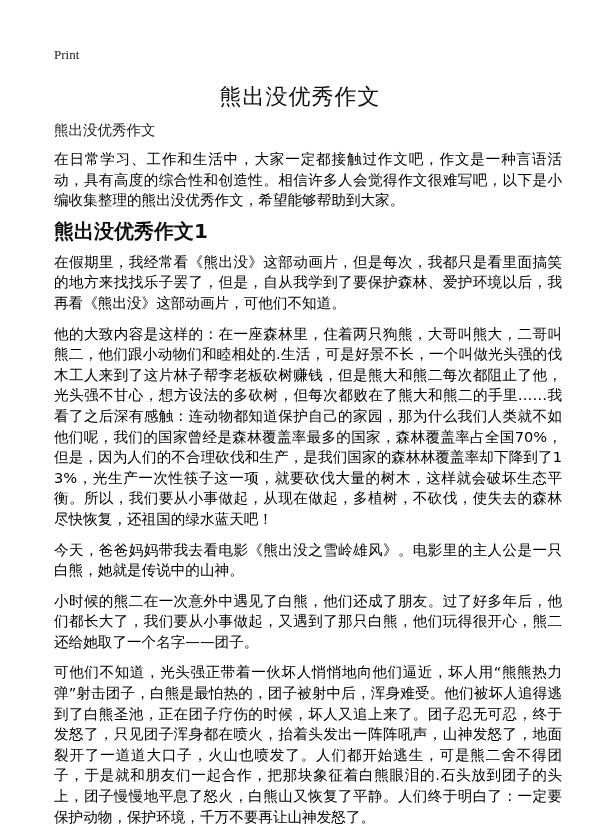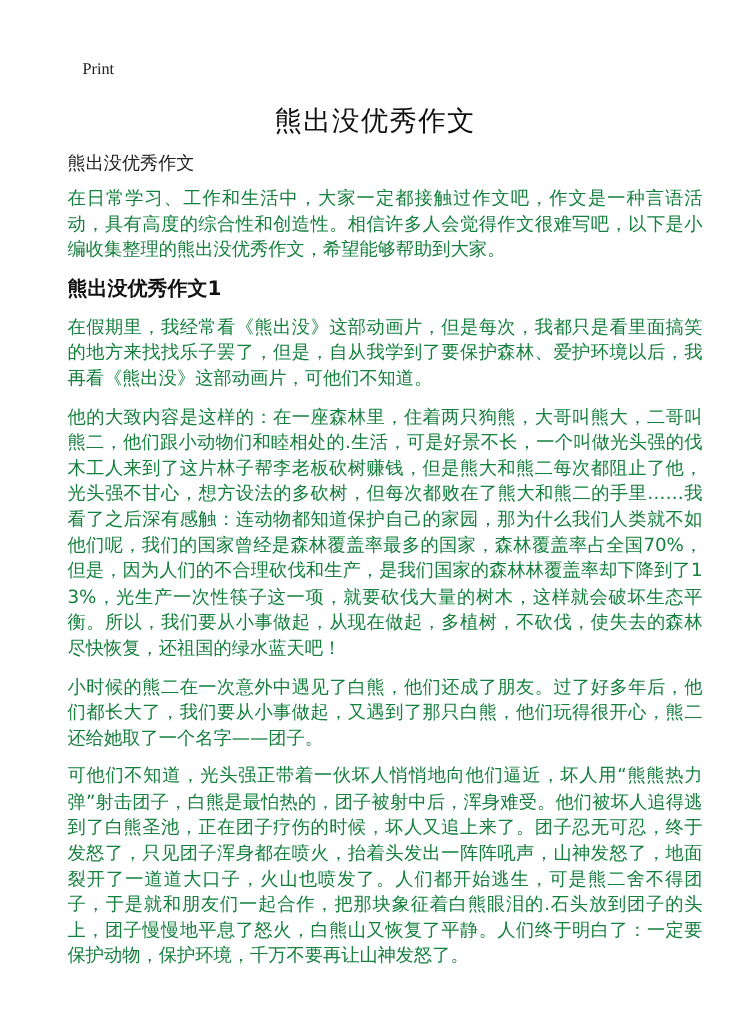--- a/index.html
+++ b/index.html
@@ -2,37 +2,37 @@
 <html><head>
 <meta charset="utf-8">
 <style>
   html, body { margin: 0; padding: 0; background: #ffffff; }
   body {
     width: 600px; height: 828px; overflow: hidden; position: relative;
     font-family: "DejaVu Sans", sans-serif; color: #1a1a1a;
   }
   .page { position: absolute; left: 54px; top: 0; width: 512px; }
   .print-link {
-    position: absolute; top: 47px; left: 12px;
+    position: absolute; top: 47px; left: 0;
     font-family: "Liberation Serif", serif; font-size: 13px; color: #222;
   }
   .doc-title {
     position: absolute; top: 82px; left: 0; width: 492px; text-align: center;
     font-size: 22px; font-weight: normal; margin: 0; color: #111; letter-spacing: 1px;
   }
   .subtitle {
     position: absolute; top: 121px; left: 0; font-size: 14.5px; margin: 0; color: #222;
   }
   .content { position: absolute; top: 149px; left: 0; width: 508px; }
   .content p {
-    margin: 0 0 10px 0; font-size: 14.6px; line-height: 20.6px; color: #15803d;
+    margin: 0 0 10px 0; font-size: 14.6px; line-height: 20.6px; color: #000000;
     text-align: justify; word-break: break-all;
   }
   .content h2 {
-    margin: 0 0 11px 0; font-size: 16px; line-height: 20px; font-weight: bold; color: #111;
+    margin: 0 0 11px 0; font-size: 20px; line-height: 20px; font-weight: bold; color: #111;
     font-family: "DejaVu Sans", sans-serif;
   }
 </style>
 </head>
 <body>
 
 <div class="page">
   <a class="print-link">Print</a>
   <h1 class="doc-title">熊出没优秀作文</h1>
   <div class="subtitle">熊出没优秀作文</div>
@@ -40,17 +40,18 @@
   <div class="content">
     <p>在日常学习、工作和生活中，大家一定都接触过作文吧，作文是一种言语活动，具有高度的综合性和创造性。相信许多人会觉得作文很难写吧，以下是小编收集整理的熊出没优秀作文，希望能够帮助到大家。</p>
 
     <section>
       <h2>熊出没优秀作文1</h2>
       <p>在假期里，我经常看《熊出没》这部动画片，但是每次，我都只是看里面搞笑的地方来找找乐子罢了，但是，自从我学到了要保护森林、爱护环境以后，我再看《熊出没》这部动画片，可他们不知道。</p>
       <p>他的大致内容是这样的：在一座森林里，住着两只狗熊，大哥叫熊大，二哥叫熊二，他们跟小动物们和睦相处的.生活，可是好景不长，一个叫做光头强的伐木工人来到了这片林子帮李老板砍树赚钱，但是熊大和熊二每次都阻止了他，光头强不甘心，想方设法的多砍树，但每次都败在了熊大和熊二的手里……我看了之后深有感触：连动物都知道保护自己的家园，那为什么我们人类就不如他们呢，我们的国家曾经是森林覆盖率最多的国家，森林覆盖率占全国70%，但是，因为人们的不合理砍伐和生产，是我们国家的森林林覆盖率却下降到了13%，光生产一次性筷子这一项，就要砍伐大量的树木，这样就会破坏生态平衡。所以，我们要从小事做起，从现在做起，多植树，不砍伐，使失去的森林尽快恢复，还祖国的绿水蓝天吧！</p>
     </section>
 
     <section>
+      <p>今天，爸爸妈妈带我去看电影《熊出没之雪岭雄风》。电影里的主人公是一只白熊，她就是传说中的山神。</p>
       <p>小时候的熊二在一次意外中遇见了白熊，他们还成了朋友。过了好多年后，他们都长大了，我们要从小事做起，又遇到了那只白熊，他们玩得很开心，熊二还给她取了一个名字——团子。</p>
       <p>可他们不知道，光头强正带着一伙坏人悄悄地向他们逼近，坏人用“熊熊热力弹”射击团子，白熊是最怕热的，团子被射中后，浑身难受。他们被坏人追得逃到了白熊圣池，正在团子疗伤的时候，坏人又追上来了。团子忍无可忍，终于发怒了，只见团子浑身都在喷火，抬着头发出一阵阵吼声，山神发怒了，地面裂开了一道道大口子，火山也喷发了。人们都开始逃生，可是熊二舍不得团子，于是就和朋友们一起合作，把那块象征着白熊眼泪的.石头放到团子的头上，团子慢慢地平息了怒火，白熊山又恢复了平静。人们终于明白了：一定要保护动物，保护环境，千万不要再让山神发怒了。</p>
     </section>
   </div>
 </div>
 
 </body></html>

